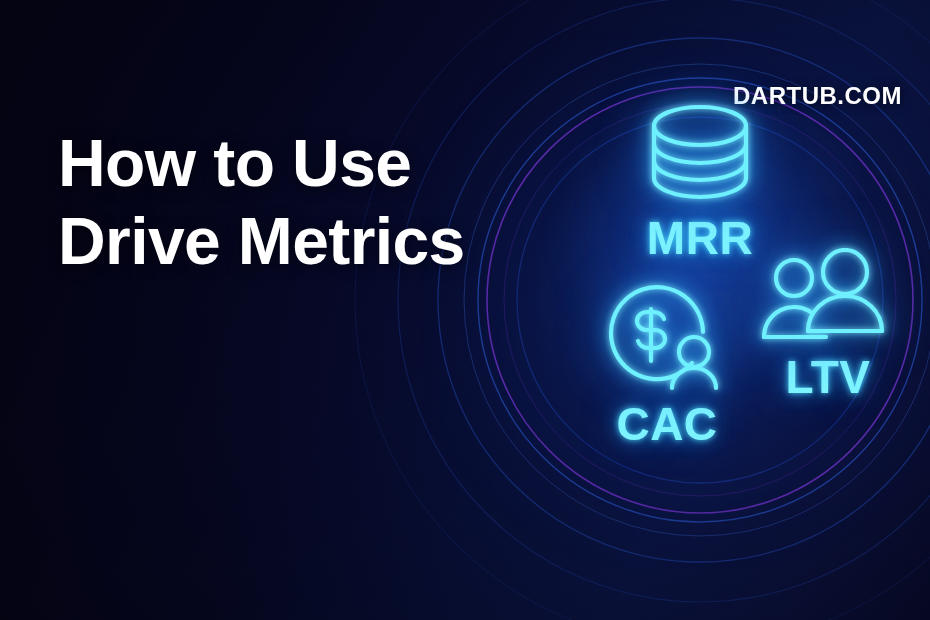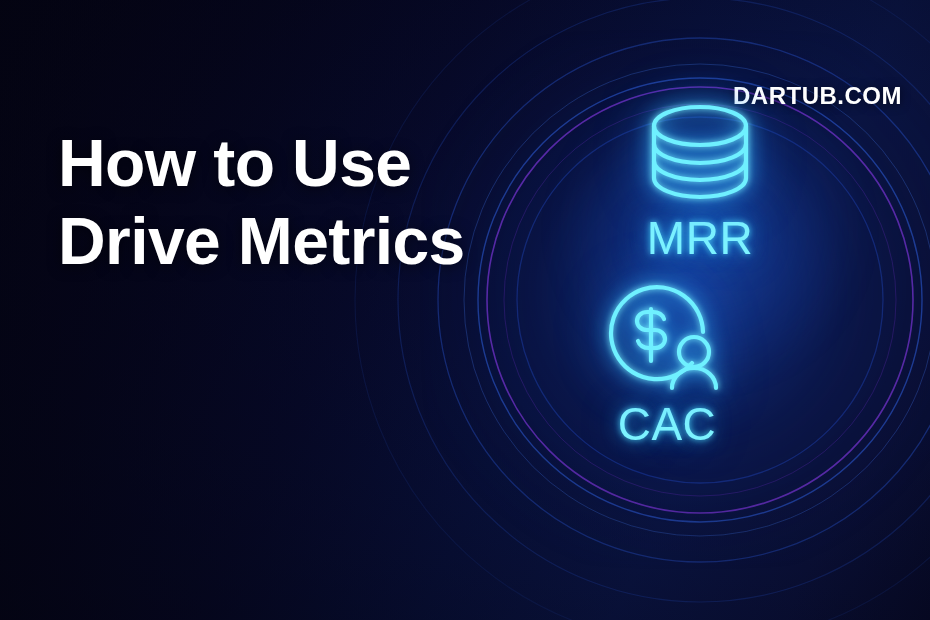--- a/index.html
+++ b/index.html
@@ -91,21 +91,21 @@
     text-shadow:0 1px 10px rgba(0,0,0,0.6);
     margin-top:36px;
   }
 
   
   .metric{ position:absolute; text-align:center; }
   .metric .ico{ display:block; }
   .metric .lbl{
     display:block;
     color:#7df3ff;
-    font-weight:normal;
+    font-weight:bold;
     letter-spacing:0.5px;
     line-height:1;
     text-shadow:
       0 0 6px rgba(80,225,255,0.95),
       0 0 18px rgba(40,170,255,0.75),
       0 0 36px rgba(20,120,240,0.55);
   }
 
   #metric-mrr{ left:600px; top:100px; width:200px; }
   #metric-mrr .lbl{ font-size:46px; margin-top:6px; }
@@ -175,14 +175,29 @@
         <path d="M79 34 v52"></path>
         <path d="M92 44 a11 9 0 0 0 -11 -7 h-6 a10 9 0 0 0 0 18 h8 a10 9 0 0 1 0 18 h-6 a11 9 0 0 1 -11 -7"></path>
 
         <circle cx="122" cy="77" r="15"></circle>
         <path d="M100 113 a22 20 0 0 1 44 0"></path>
       </svg>
     </span>
     <span class="lbl">CAC</span>
   </div>
 
+  <div class="metric" id="metric-ltv">
+    <span class="ico">
+      <svg class="neon" width="160" height="100" viewBox="0 0 160 100" fill="none" stroke="#6ff0ff" stroke-width="4.2" stroke-linecap="round" stroke-linejoin="round">
+
+        <circle cx="46" cy="30" r="18"></circle>
+        <path d="M16 89 a30 30 0 0 1 48 -24"></path>
+        <path d="M16 89 h62"></path>
+
+        <circle cx="97" cy="24" r="22"></circle>
+        <path d="M60 83 a37 35 0 0 1 74 0"></path>
+        <path d="M60 83 h74"></path>
+      </svg>
+    </span>
+    <span class="lbl">LTV</span>
+  </div>
 
 </div>
 
 </body></html>

